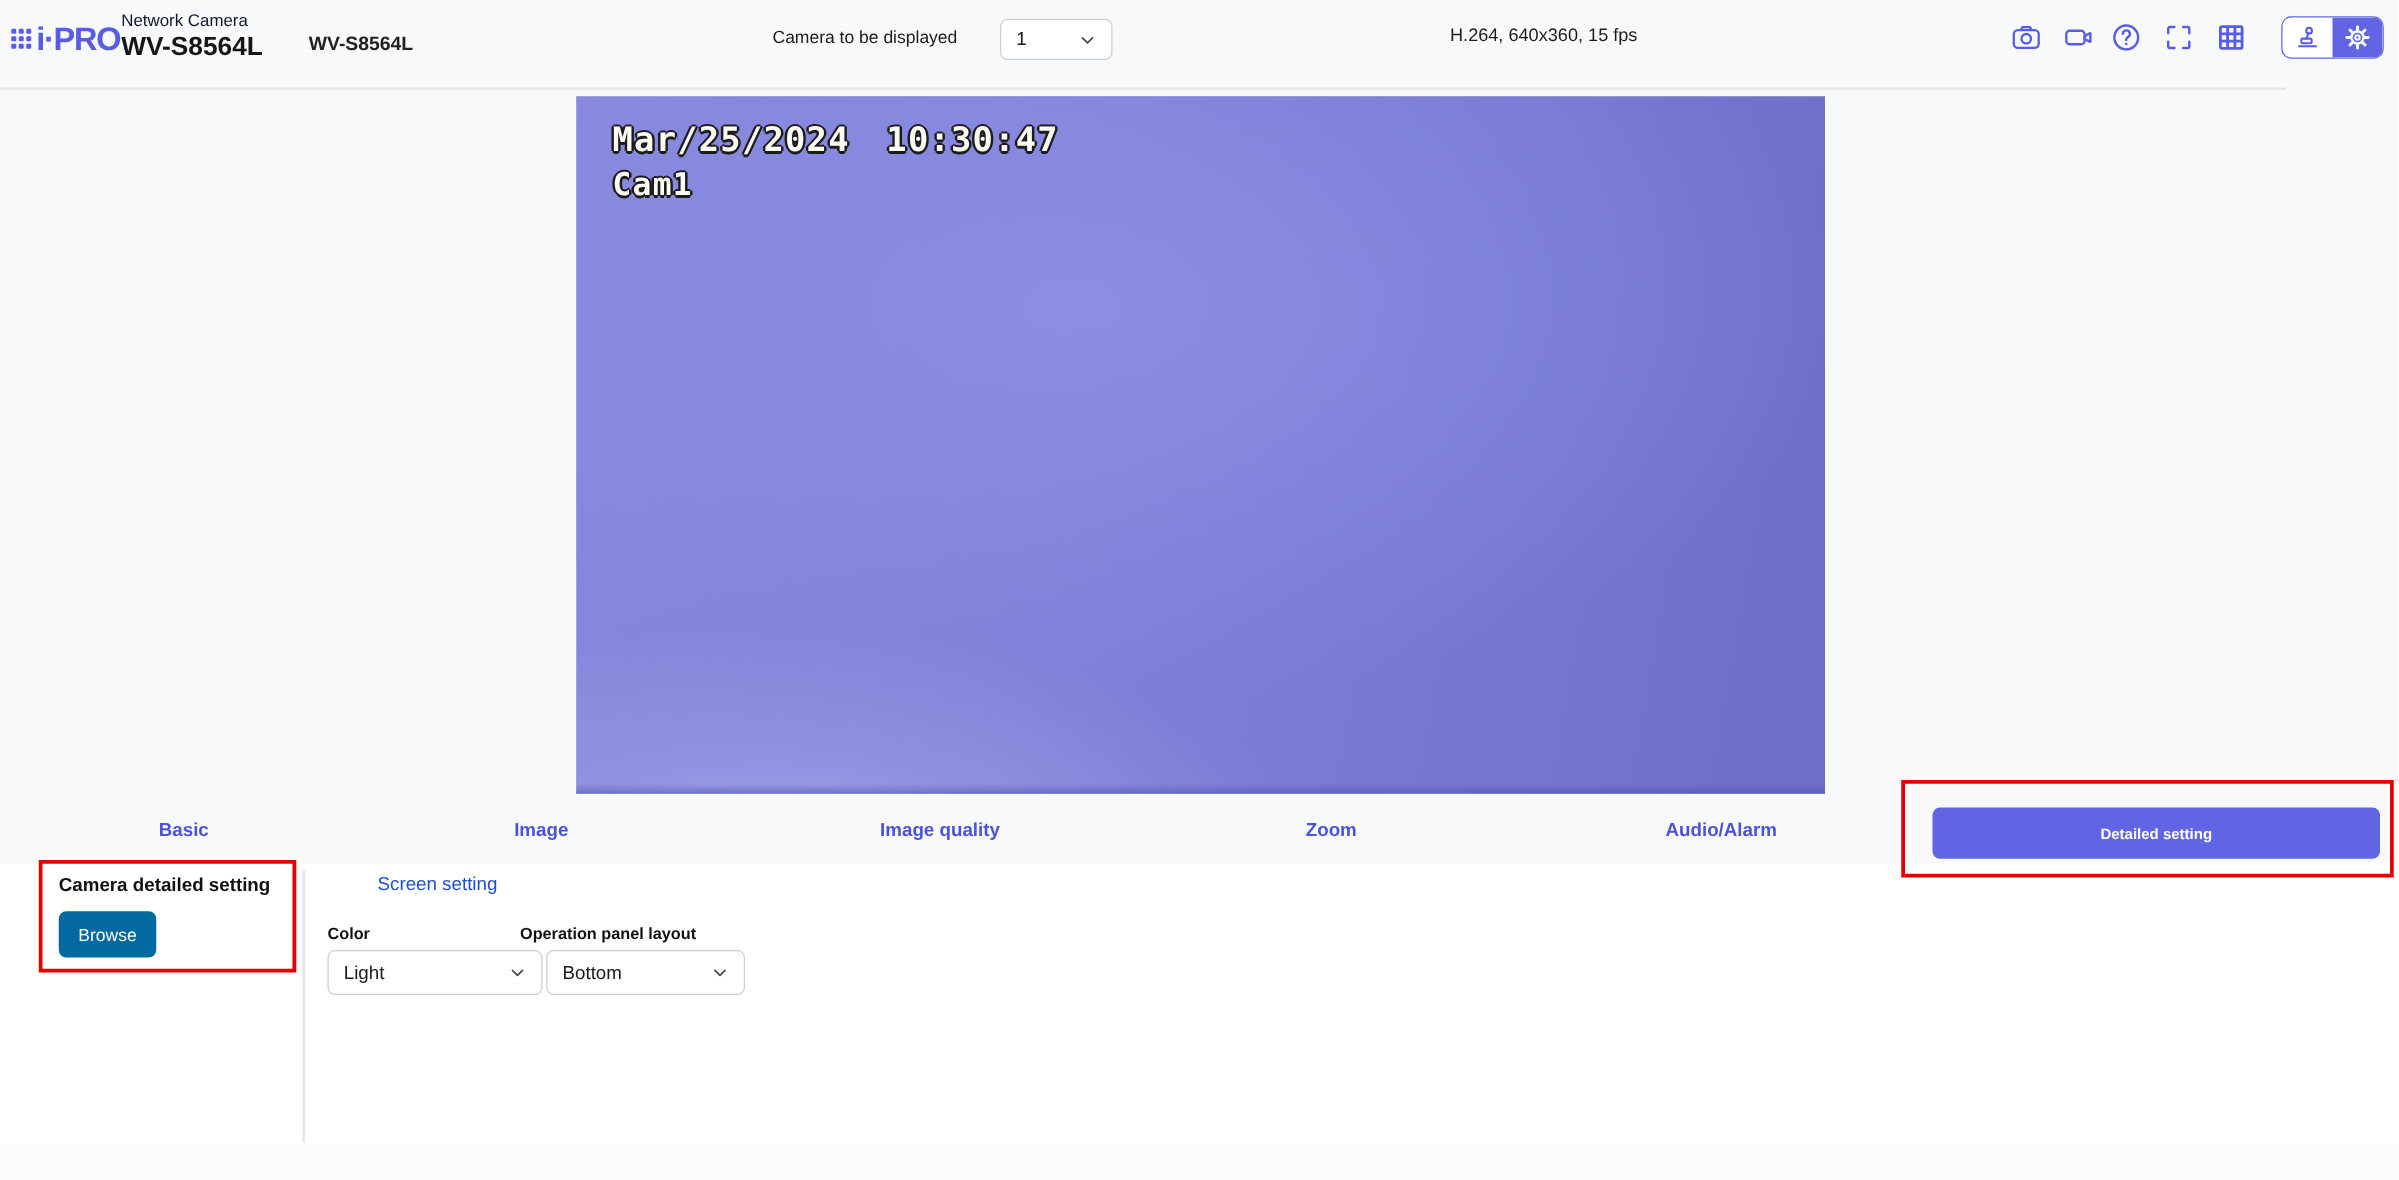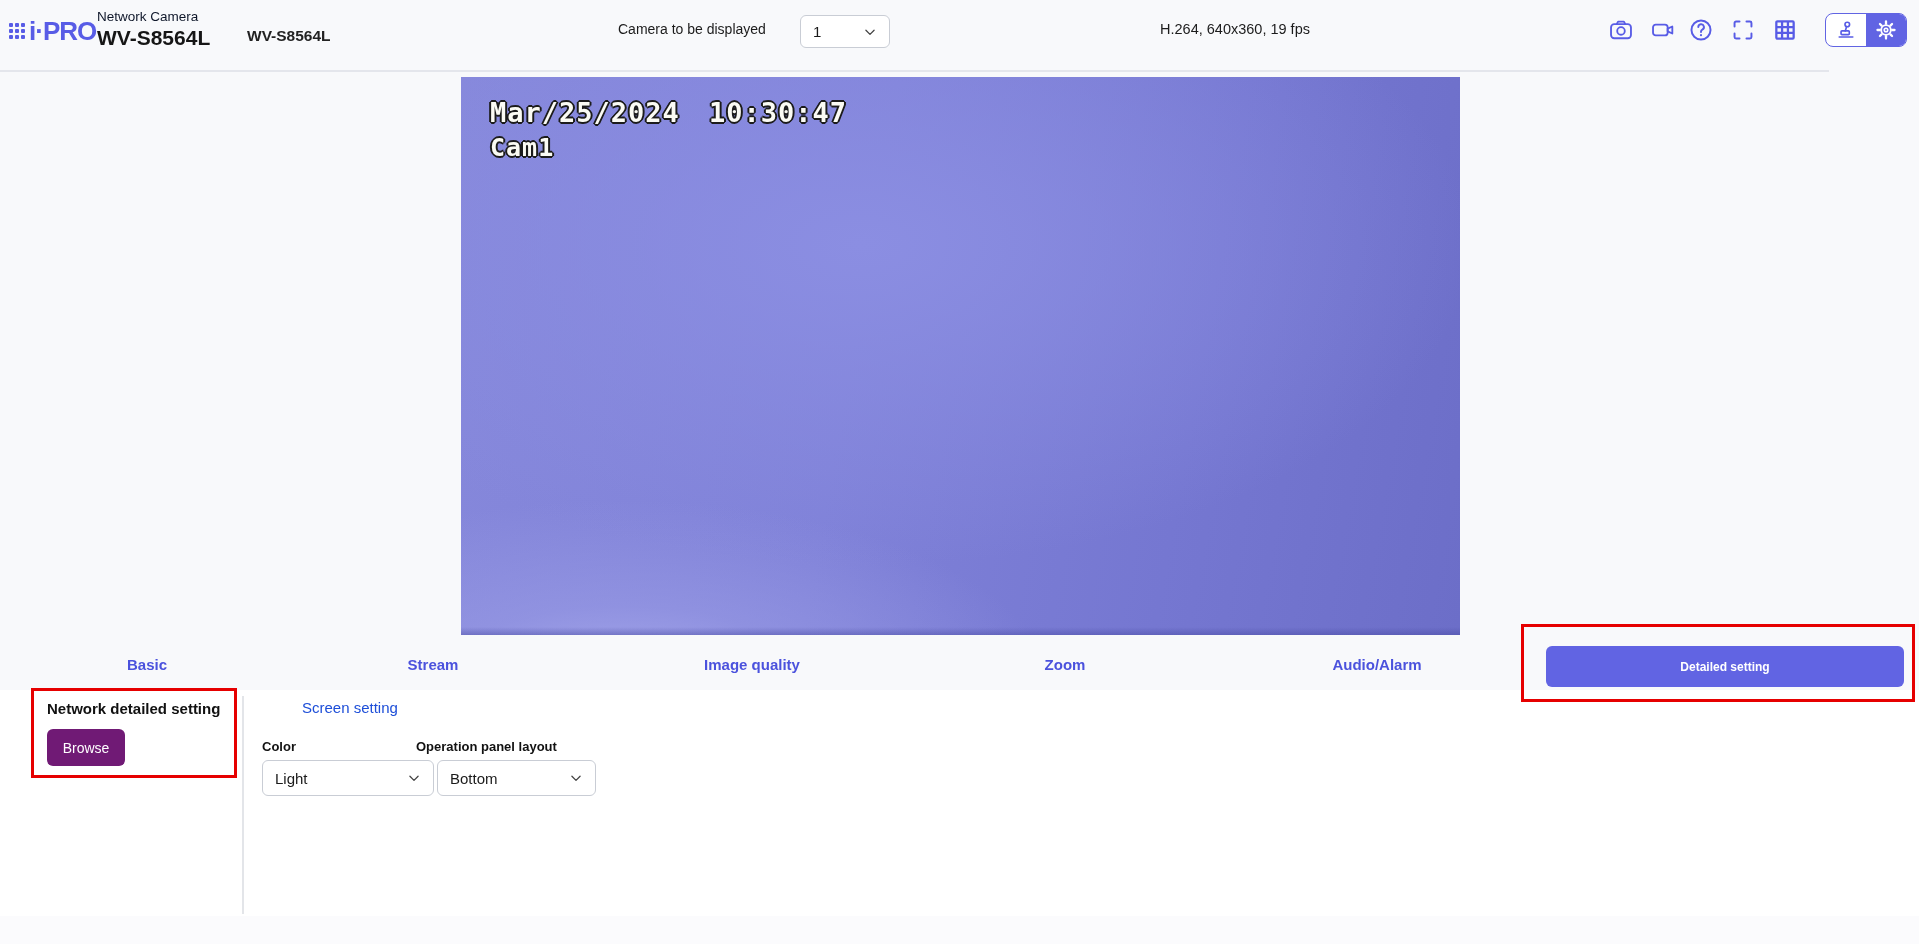--- a/index.html
+++ b/index.html
@@ -58,21 +58,21 @@
        border:3px solid #e60000;z-index:8;}
   .detail-btn{position:absolute;left:22px;top:19px;width:358px;height:41px;background:#6164e3;
        border-radius:6px;color:#fff;font-size:12px;font-weight:bold;display:flex;
        align-items:center;justify-content:center;cursor:pointer;}
 
   
   .content{position:absolute;top:690px;left:0;width:1919px;height:254px;background:#fff;}
   .left-annotation{position:absolute;left:31px;top:688px;width:200px;height:84px;
        border:3px solid #e60000;background:#fff;z-index:9;}
   .left-title{position:absolute;left:13px;top:9px;font-size:15px;font-weight:bold;color:#111;white-space:nowrap;}
-  .browse-btn{position:absolute;left:13px;top:38px;width:78px;height:37px;background:#701a75;
+  .browse-btn{position:absolute;left:13px;top:38px;width:78px;height:37px;background:#0369a1;
        border-radius:6px;color:#fff;font-size:14px;display:flex;align-items:center;
        justify-content:center;cursor:pointer;}
   .vdivider{position:absolute;left:242px;top:696px;width:2px;height:218px;background:#e3e5e9;}
   .panel-title{position:absolute;left:262px;top:699px;font-size:15px;font-weight:normal;color:#1d4ed8;margin-left:40px;}
   .field-label{position:absolute;top:739px;font-size:13px;font-weight:bold;color:#111;white-space:nowrap;}
   .field-sel{position:absolute;top:760px;height:36px;}
   .chev svg{width:14px;height:14px;display:block;}
   .footer-band{position:absolute;left:0;top:916px;width:1919px;height:28px;background:#fbfbfd;}
 </style>
 </head>
@@ -101,21 +101,21 @@
     <span class="cam-label">Camera to be displayed</span>
     <div class="sel cam-sel">
       <span>1</span>
       <span class="chev">
         <svg viewBox="0 0 24 24">
             <path d="M5 9l7 7 7-7" fill="none" stroke="#444" stroke-width="2.2" stroke-linecap="round" stroke-linejoin="round"></path>
           </svg>
       </span>
     </div>
 
-    <span class="stream-info">H.264, 640x360, 19 fps</span>
+    <span class="stream-info">H.264, 640x360, 15 fps</span>
 
     <span class="hicon" style="left:1608px">
       <svg viewBox="0 0 24 24" fill="none" stroke="currentColor" stroke-width="1.7" stroke-linejoin="round">
         <rect x="2.8" y="6.6" width="18.4" height="13" rx="3"></rect>
         <path d="M8 6.6 L9.3 4.3 h5.4 L16 6.6"></path>
         <circle cx="12" cy="12.9" r="3.5"></circle>
       </svg>
     </span>
     <span class="hicon" style="left:1650px">
       <svg viewBox="0 0 24 24" fill="none" stroke="currentColor" stroke-width="1.7" stroke-linejoin="round">
@@ -172,33 +172,33 @@
       </span>
     </div>
   </div>
 
   <div class="video">
     <span class="osd osd-time">Mar/25/2024 10:30:47</span>
     <span class="osd osd-cam">Cam1</span>
   </div>
 
   <span class="tab" style="left:147px">Basic</span>
-  <span class="tab" style="left:433px">Stream</span>
+  <span class="tab" style="left:433px">Image</span>
   <span class="tab" style="left:752px">Image quality</span>
   <span class="tab" style="left:1065px">Zoom</span>
   <span class="tab" style="left:1377px">Audio/Alarm</span>
 
   <div class="detail-annotation">
     <div class="detail-btn">Detailed setting</div>
   </div>
 
   <div class="content"></div>
 
   <div class="left-annotation">
-    <span class="left-title">Network detailed setting</span>
+    <span class="left-title">Camera detailed setting</span>
     <div class="browse-btn">Browse</div>
   </div>
 
   <div class="vdivider"></div>
 
   <span class="panel-title">Screen setting</span>
 
   <span class="field-label" style="left:262px">Color</span>
   <div class="sel field-sel" style="left:262px;width:172px">
     <span>Light</span>

